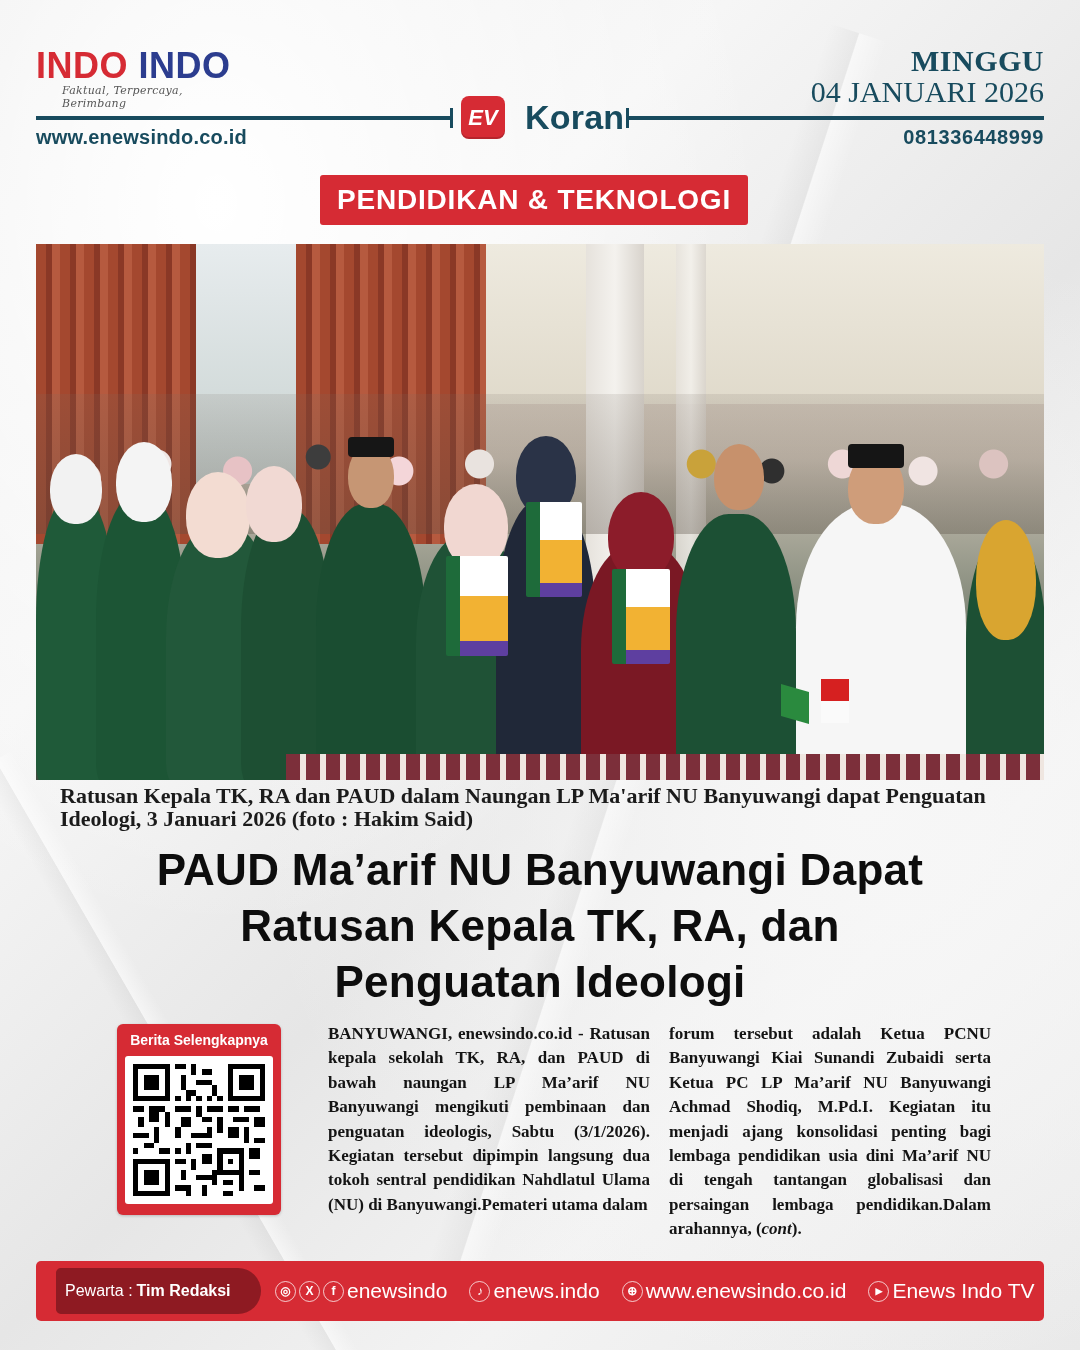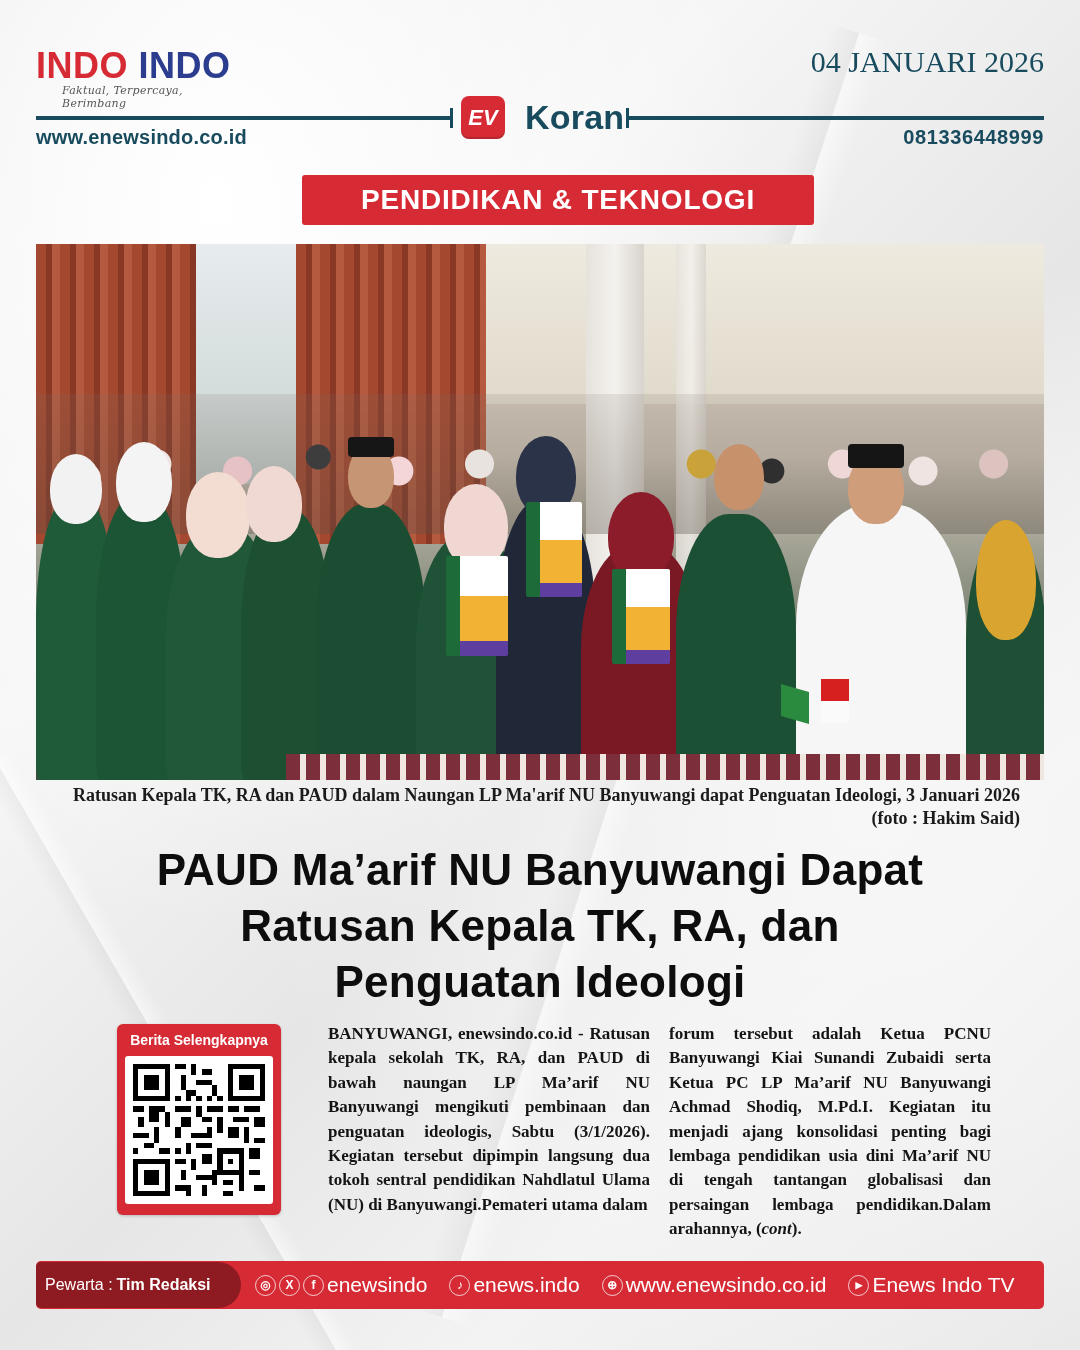--- a/index.html
+++ b/index.html
@@ -46,21 +46,21 @@
     display: flex; align-items: center; justify-content: center;
     box-shadow: inset 0 -2px 0 rgba(0,0,0,0.15);
   }
   .koran-label { margin-left: 20px; color: #184b5e; font-weight: 700; font-size: 34px; letter-spacing: 0.2px; }
 
   .site-url { position: absolute; left: 36px; top: 126px; color: #184b5e; font-size: 20px; font-weight: 700; letter-spacing: 0.2px; }
   .phone { position: absolute; right: 36px; top: 126px; color: #184b5e; font-size: 20px; font-weight: 700; letter-spacing: 0.6px; }
 
   
   .category {
-    position: absolute; left: 302px; top: 175px; width: 512px; height: 50px;
+    position: absolute; left: 320px; top: 175px; width: 428px; height: 50px;
     background: #d62b34; color: #fff; border-radius: 3px;
     font-weight: 700; font-size: 28px; letter-spacing: 0.8px;
     display: flex; align-items: center; justify-content: center;
   }
 
   
   .photo {
     position: absolute; left: 36px; top: 244px; width: 1008px; height: 536px; overflow: hidden;
     background: linear-gradient(180deg, #d8ccc0 0%, #cfc5b8 40%, #6f7a6a 75%, #3c4a3d 100%);
   }
@@ -84,22 +84,22 @@
       linear-gradient(180deg, rgba(120,110,100,0.15), rgba(90,80,70,0.35));
   }
   .photo .person { position: absolute; border-radius: 44% 44% 8% 8%; }
   .photo .head { position: absolute; border-radius: 50% 50% 46% 46%; }
   .photo .table { position: absolute; left: 250px; right: 0; bottom: 0; height: 26px; background: repeating-linear-gradient(90deg, #7c2f3a 0 14px, #efe6e0 14px 20px); }
   .photo .book { position: absolute; border-radius: 2px; background: linear-gradient(180deg, #ffffff 0 40%, #f2b233 40% 85%, #5e3fa0 85%); border-left: 14px solid #1e6b3a; }
   .photo .flag { position: absolute; }
 
   
   .caption {
-    position: absolute; left: 60px; top: 784px; width: 960px; text-align: right;
-    font-family: "Liberation Serif", serif; font-weight: 700; font-size: 18px; line-height: 23px; color: #1b1b1b;
+    position: absolute; left: 60px; top: 784px; width: 960px; text-align: left;
+    font-family: "Liberation Serif", serif; font-weight: 700; font-size: 22px; line-height: 23px; color: #1b1b1b;
   }
 
   
   .headline {
     position: absolute; left: 60px; top: 842px; width: 960px; text-align: center;
     font-family: "Liberation Sans", sans-serif; font-weight: 700; font-size: 44px; line-height: 56px;
     color: #0d0d0d; letter-spacing: 0.3px;
   }
 
   
@@ -117,22 +117,22 @@
     position: absolute; top: 1022px; width: 322px;
     font-family: "Liberation Serif", serif; font-weight: 700; font-size: 17px; line-height: 24.4px;
     color: #141414; text-align: justify; margin-left: 28px;
   }
   .article-col.one { left: 300px; }
   .article-col.two { left: 641px; }
   .article-col .cont { font-style: italic; }
 
   
   .footer {
-    position: absolute; left: 36px; top: 1261px; width: 1008px; height: 48px;
-    background: #d62b34; border-radius: 5px; display: flex; align-items: center; overflow: hidden;
+    position: absolute; left: 36px; top: 1261px; width: 1008px; height: 60px;
+    background: #d62b34; border-radius: 5px; display: flex; align-items: center; overflow: hidden; padding-left: 20px;
   }
   .reporter {
     height: 46px; width: 205px; background: #8e1a22; border-radius: 5px 24px 24px 5px;
     display: flex; align-items: center; padding-left: 9px; color: #fff; font-size: 16px;
   }
   .reporter .name { font-weight: 700; margin-left: 4px; }
   .social { display: flex; align-items: center; color: #fff; font-size: 21px; }
   .social .ico {
     width: 21px; height: 21px; border: 1.5px solid rgba(255,255,255,0.75); border-radius: 50%;
     display: inline-flex; align-items: center; justify-content: center; font-size: 12px; font-weight: 700;
@@ -151,20 +151,21 @@
 
 <div class="brand">
   <div class="brand-title">
     <span class="red">INDO</span>
     <span class="blue">INDO</span>
   </div>
   <div class="brand-tagline">Faktual, Terpercaya, Berimbang</div>
 </div>
 
 <div class="date-block">
+  <div class="date-day">MINGGU</div>
   <div class="date-full">04 JANUARI 2026</div>
 </div>
 
 <div class="rule left"></div>
 <div class="rule-cap" style="left:450px;"></div>
 <div class="rule right"></div>
 <div class="rule-cap" style="left:626px;"></div>
 
 <div class="koran">
   <div class="ev-logo">EV</div>

